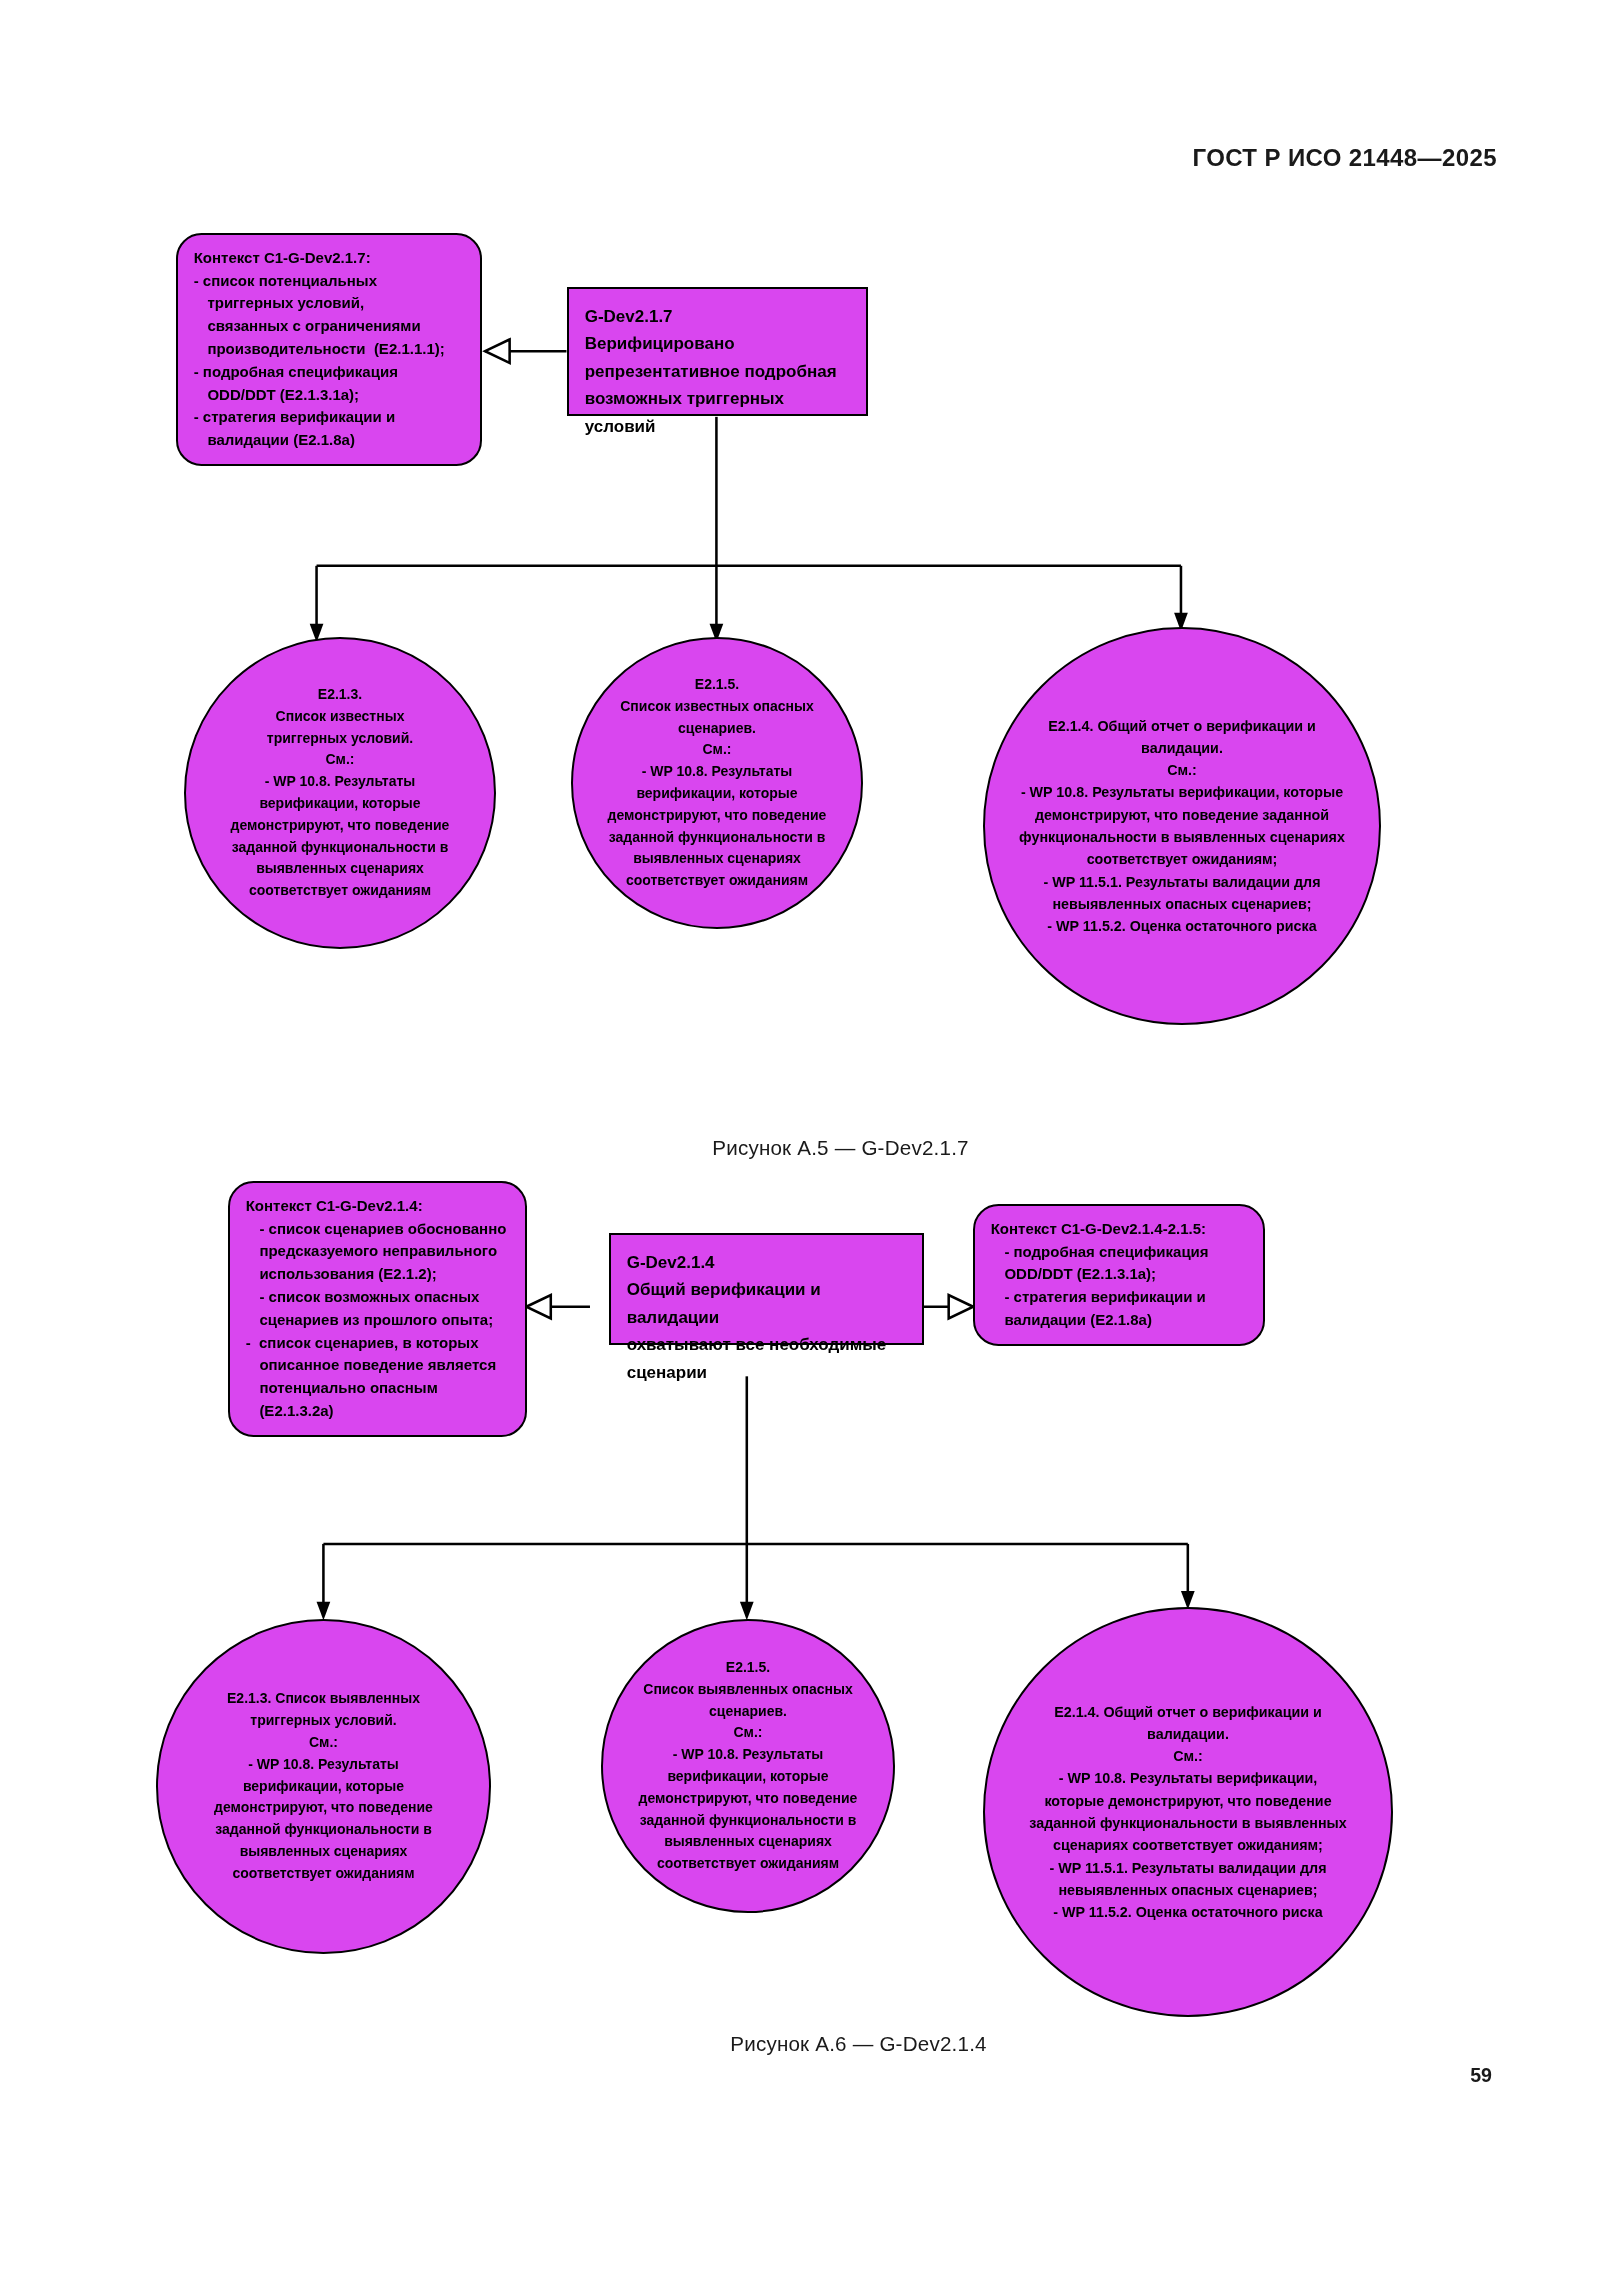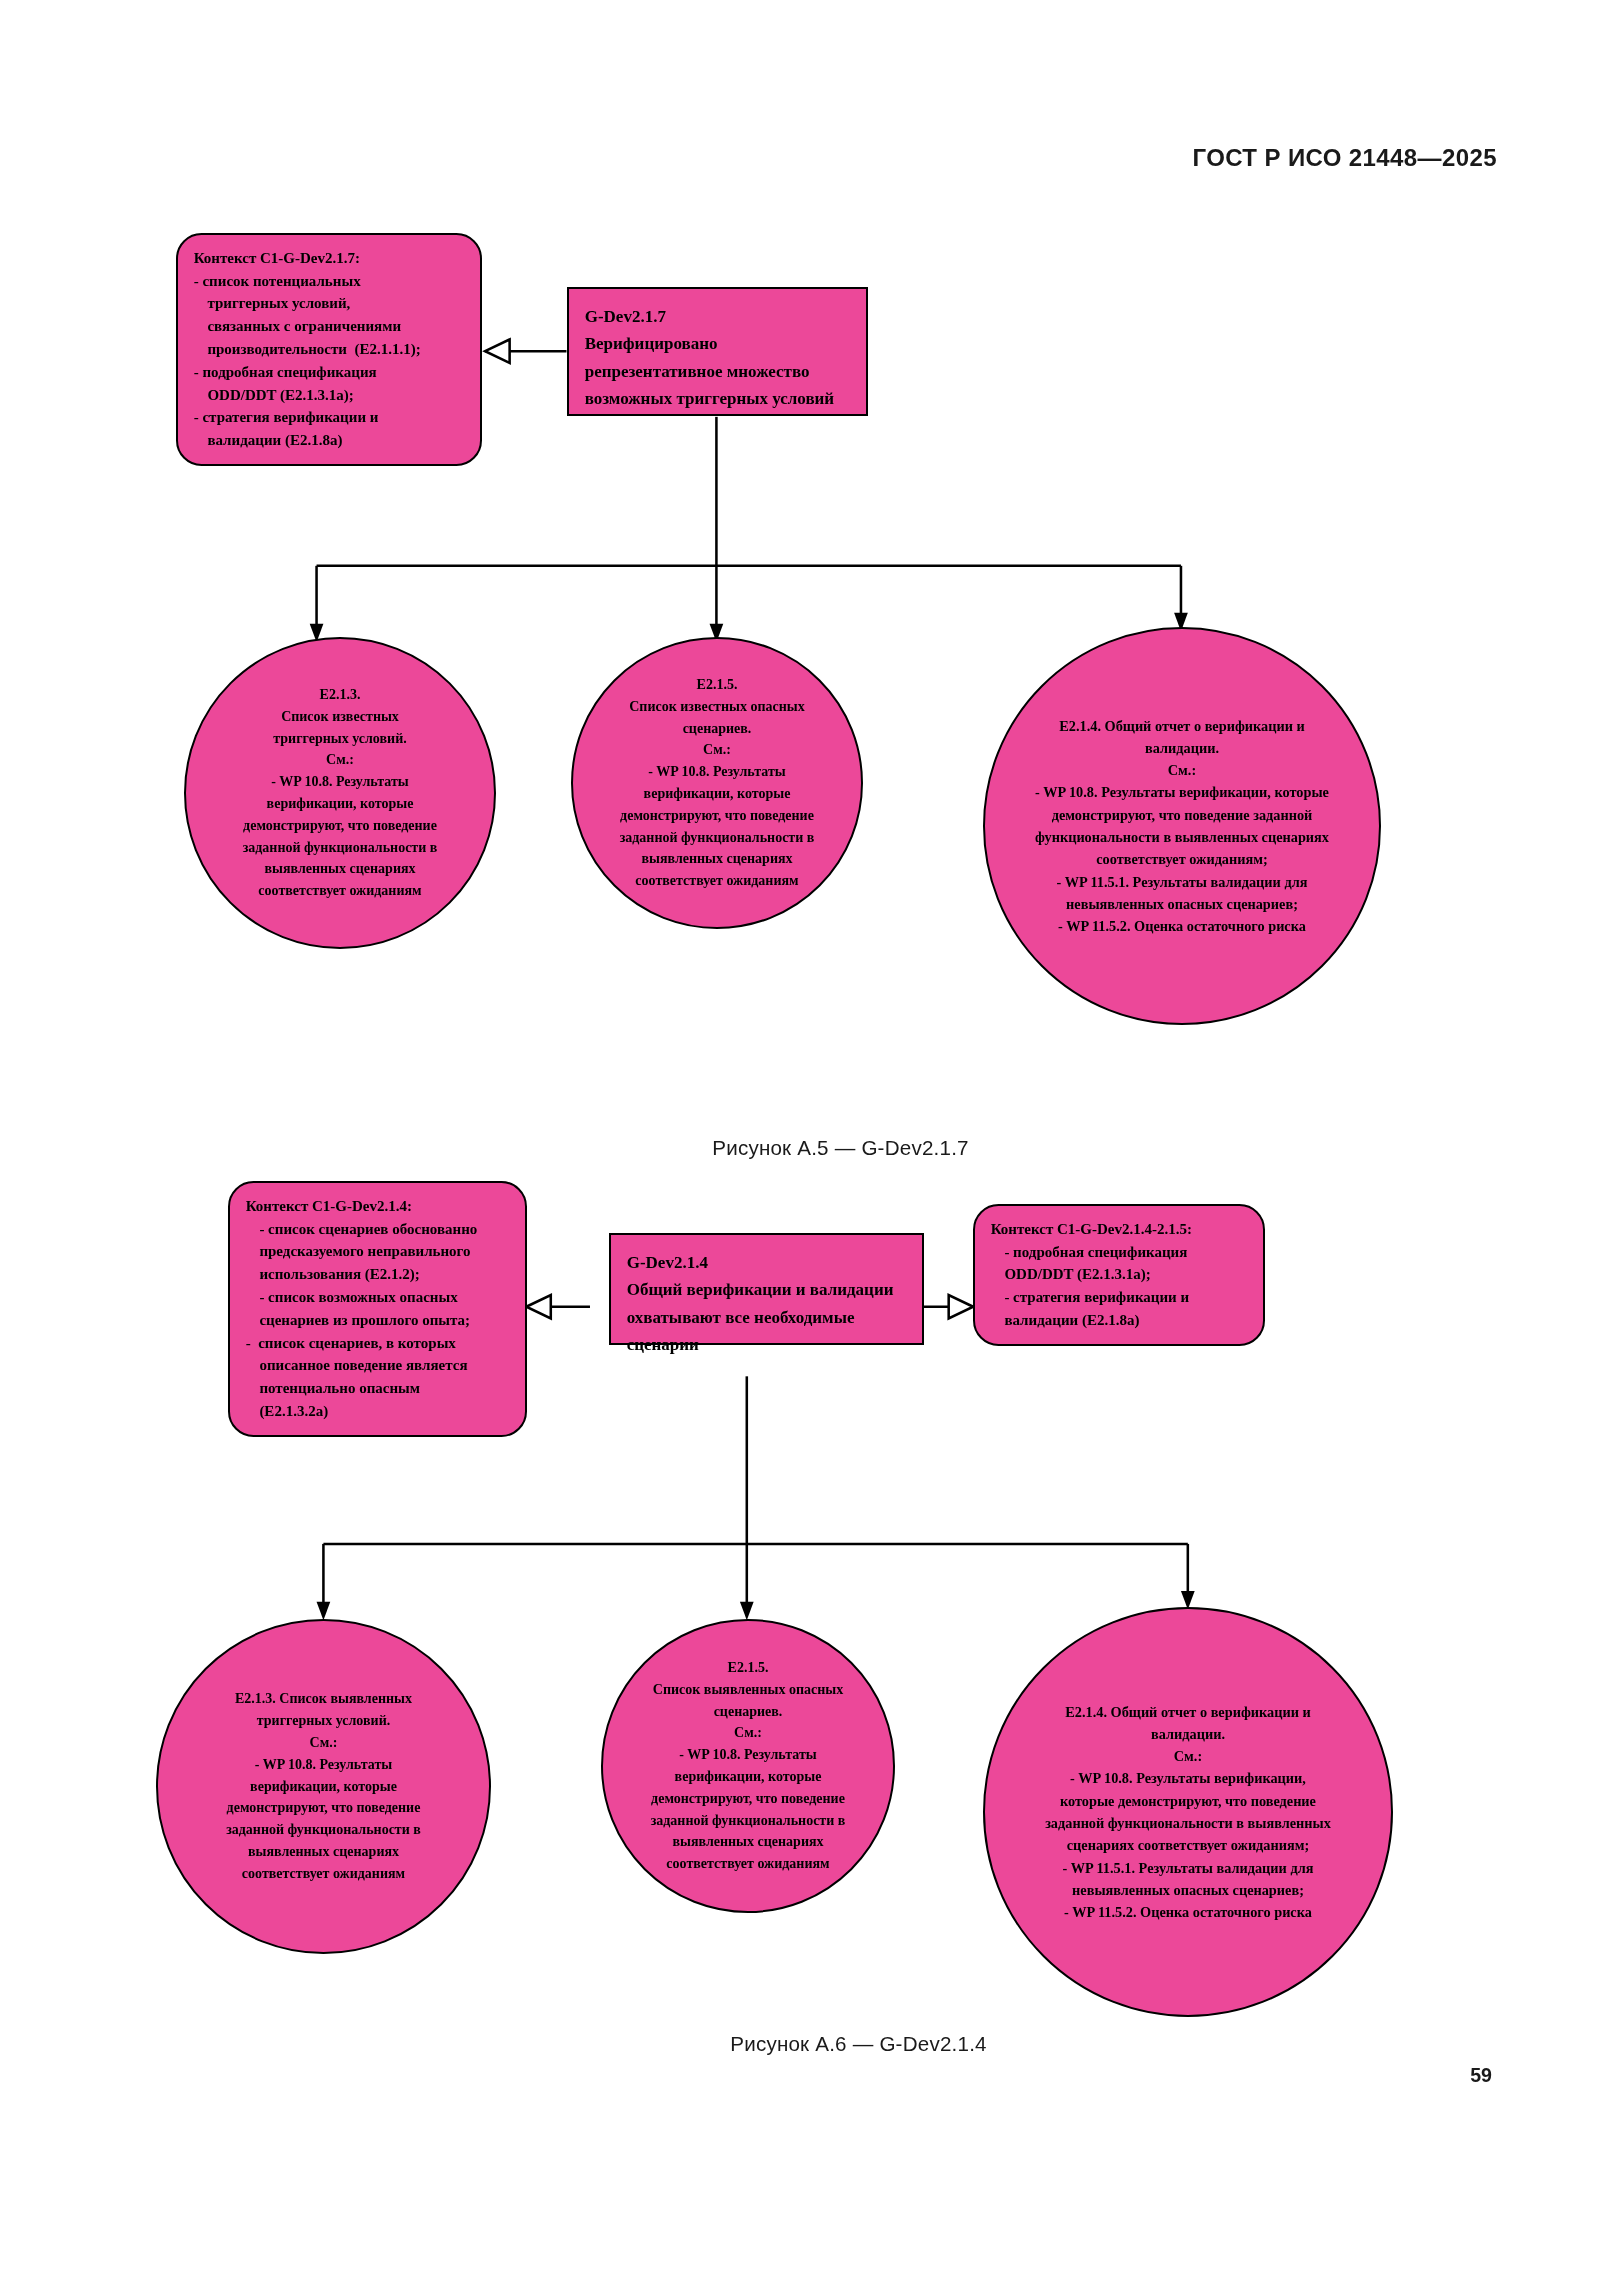--- a/index.html
+++ b/index.html
@@ -54,24 +54,23 @@
     top: 0;
     width: 1621px;
     height: 2293px;
     pointer-events: none;
   }
 
   
   .node {
     position: absolute;
     box-sizing: border-box;
-    background: #ec4899;
+    background: #d946ef;
     font-weight: bold;
     color: #000;
-    font-family: Liberation Serif, serif;
   }
 
   .ctx-box {
     border: 2.5px solid #000;
     border-radius: 25.5px;
     padding: 11.8px 13.7px 11.8px 15.7px;
     font-size: 15px;
     line-height: 1.52;
     text-align: left;
   }
@@ -144,21 +143,21 @@
     <span class="ln indent">производительности  (E2.1.1.1);</span>
     <span class="ln">- подробная спецификация</span>
     <span class="ln indent">ODD/DDT (E2.1.3.1a);</span>
     <span class="ln">- стратегия верификации и</span>
     <span class="ln indent">валидации (E2.1.8a)</span>
   </div>
 
   <div class="node goal-box" style="left:567px; top:287px; width:301px; height:129px;">
     <span class="ln">G-Dev2.1.7</span>
     <span class="ln">Верифицировано</span>
-    <span class="ln">репрезентативное множество</span>
+    <span class="ln">репрезентативное подробная</span>
     <span class="ln">возможных триггерных условий</span>
   </div>
 
   <div class="node circle" style="left:184px; top:637px; width:312px; height:312px;">
     <div class="inner">
       <span class="ln">E2.1.3.</span>
       <span class="ln">Список известных</span>
       <span class="ln">триггерных условий.</span>
       <span class="ln">См.:</span>
       <span class="ln">- WP 10.8. Результаты</span>

